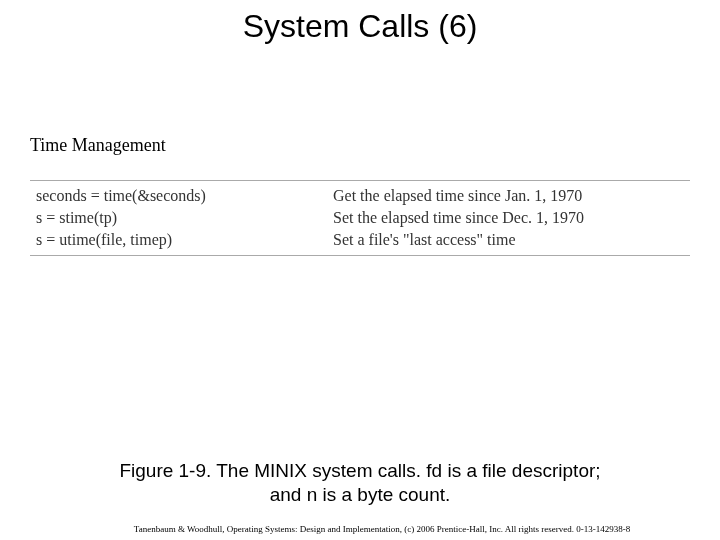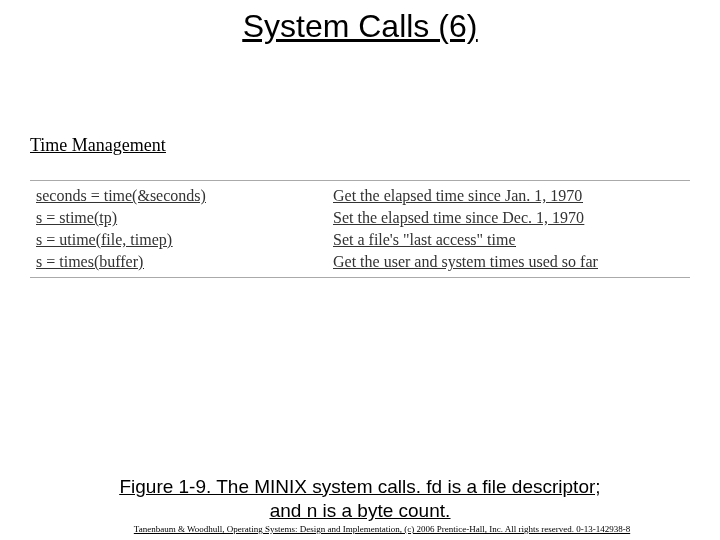--- a/index.html
+++ b/index.html
@@ -1,15 +1,15 @@
 <!DOCTYPE html>
 <html><head>
 <meta charset="utf-8">
 <style>
-  * { margin: 0; padding: 0; box-sizing: border-box; text-decoration: underline; }
+  * { margin: 0; padding: 0; box-sizing: border-box; }
   body {
     width: 720px;
     height: 540px;
     background: #ffffff;
     font-family: Arial, Helvetica, sans-serif;
     position: relative;
     overflow: hidden;
   }
   .title {
     text-align: center;
@@ -46,21 +46,21 @@
     margin-bottom: 4px;
   }
   .hr-bot {
     border-top: 1px solid #aaaaaa;
     height: 0;
     margin-top: 4px;
   }
   .caption {
     position: absolute;
     left: 0; right: 0;
-    bottom: 16px;
+    bottom: 32px;
     text-align: center;
     font-size: 19px;
     line-height: 1.3;
     padding: 0 60px;
   }
   .footer {
     position: absolute;
     left: 0; right: 0;
     bottom: 6px;
     text-align: center;
@@ -85,24 +85,20 @@
       <td class="desc">Get the elapsed time since Jan. 1, 1970</td>
     </tr>
     <tr>
       <td class="call">s = stime(tp)</td>
       <td class="desc">Set the elapsed time since Dec. 1, 1970</td>
     </tr>
     <tr>
       <td class="call">s = utime(file, timep)</td>
       <td class="desc">Set a file's "last access" time</td>
     </tr>
-    <tr>
-      <td class="call">s = times(buffer)</td>
-      <td class="desc">Get the user and system times used so far</td>
-    </tr>
   </tbody>
     </table>
   <div class="hr-bot"></div>
 </div>
 
 <div class="caption">
   <span>Figure 1-9. The MINIX system calls. fd is a file descriptor;</span><br>
   <span>and n is a byte count.</span>
 </div>
 

